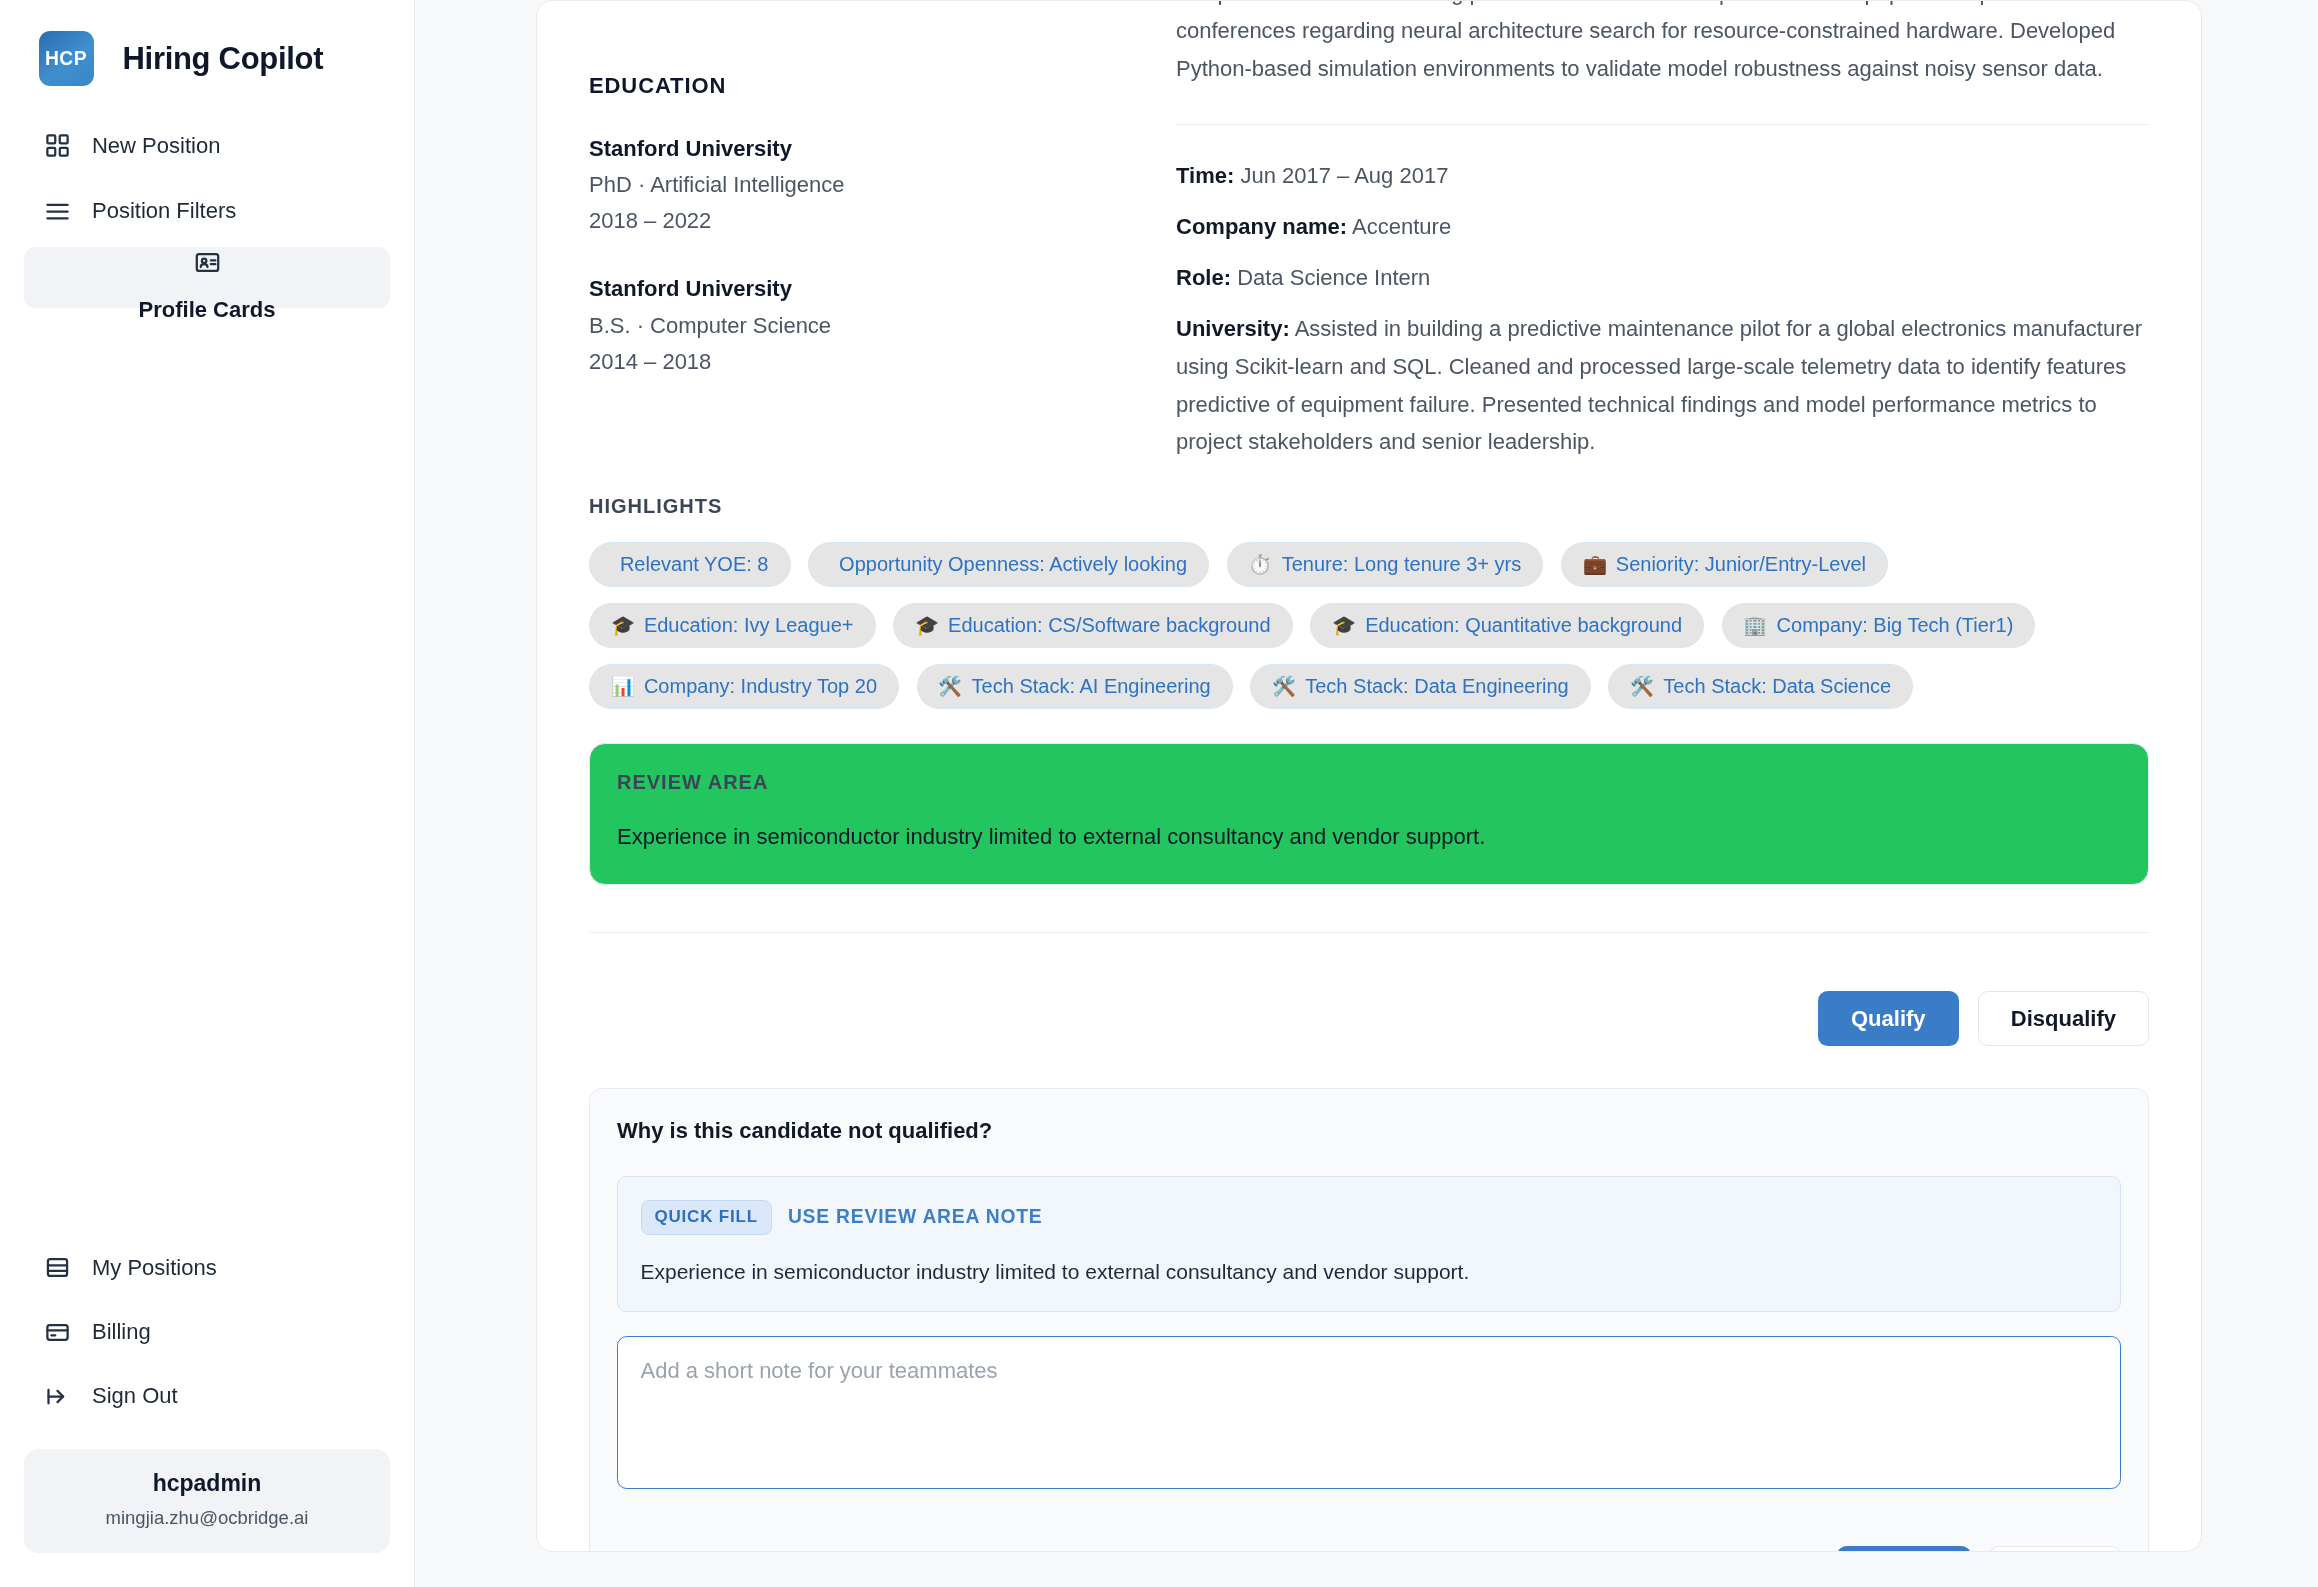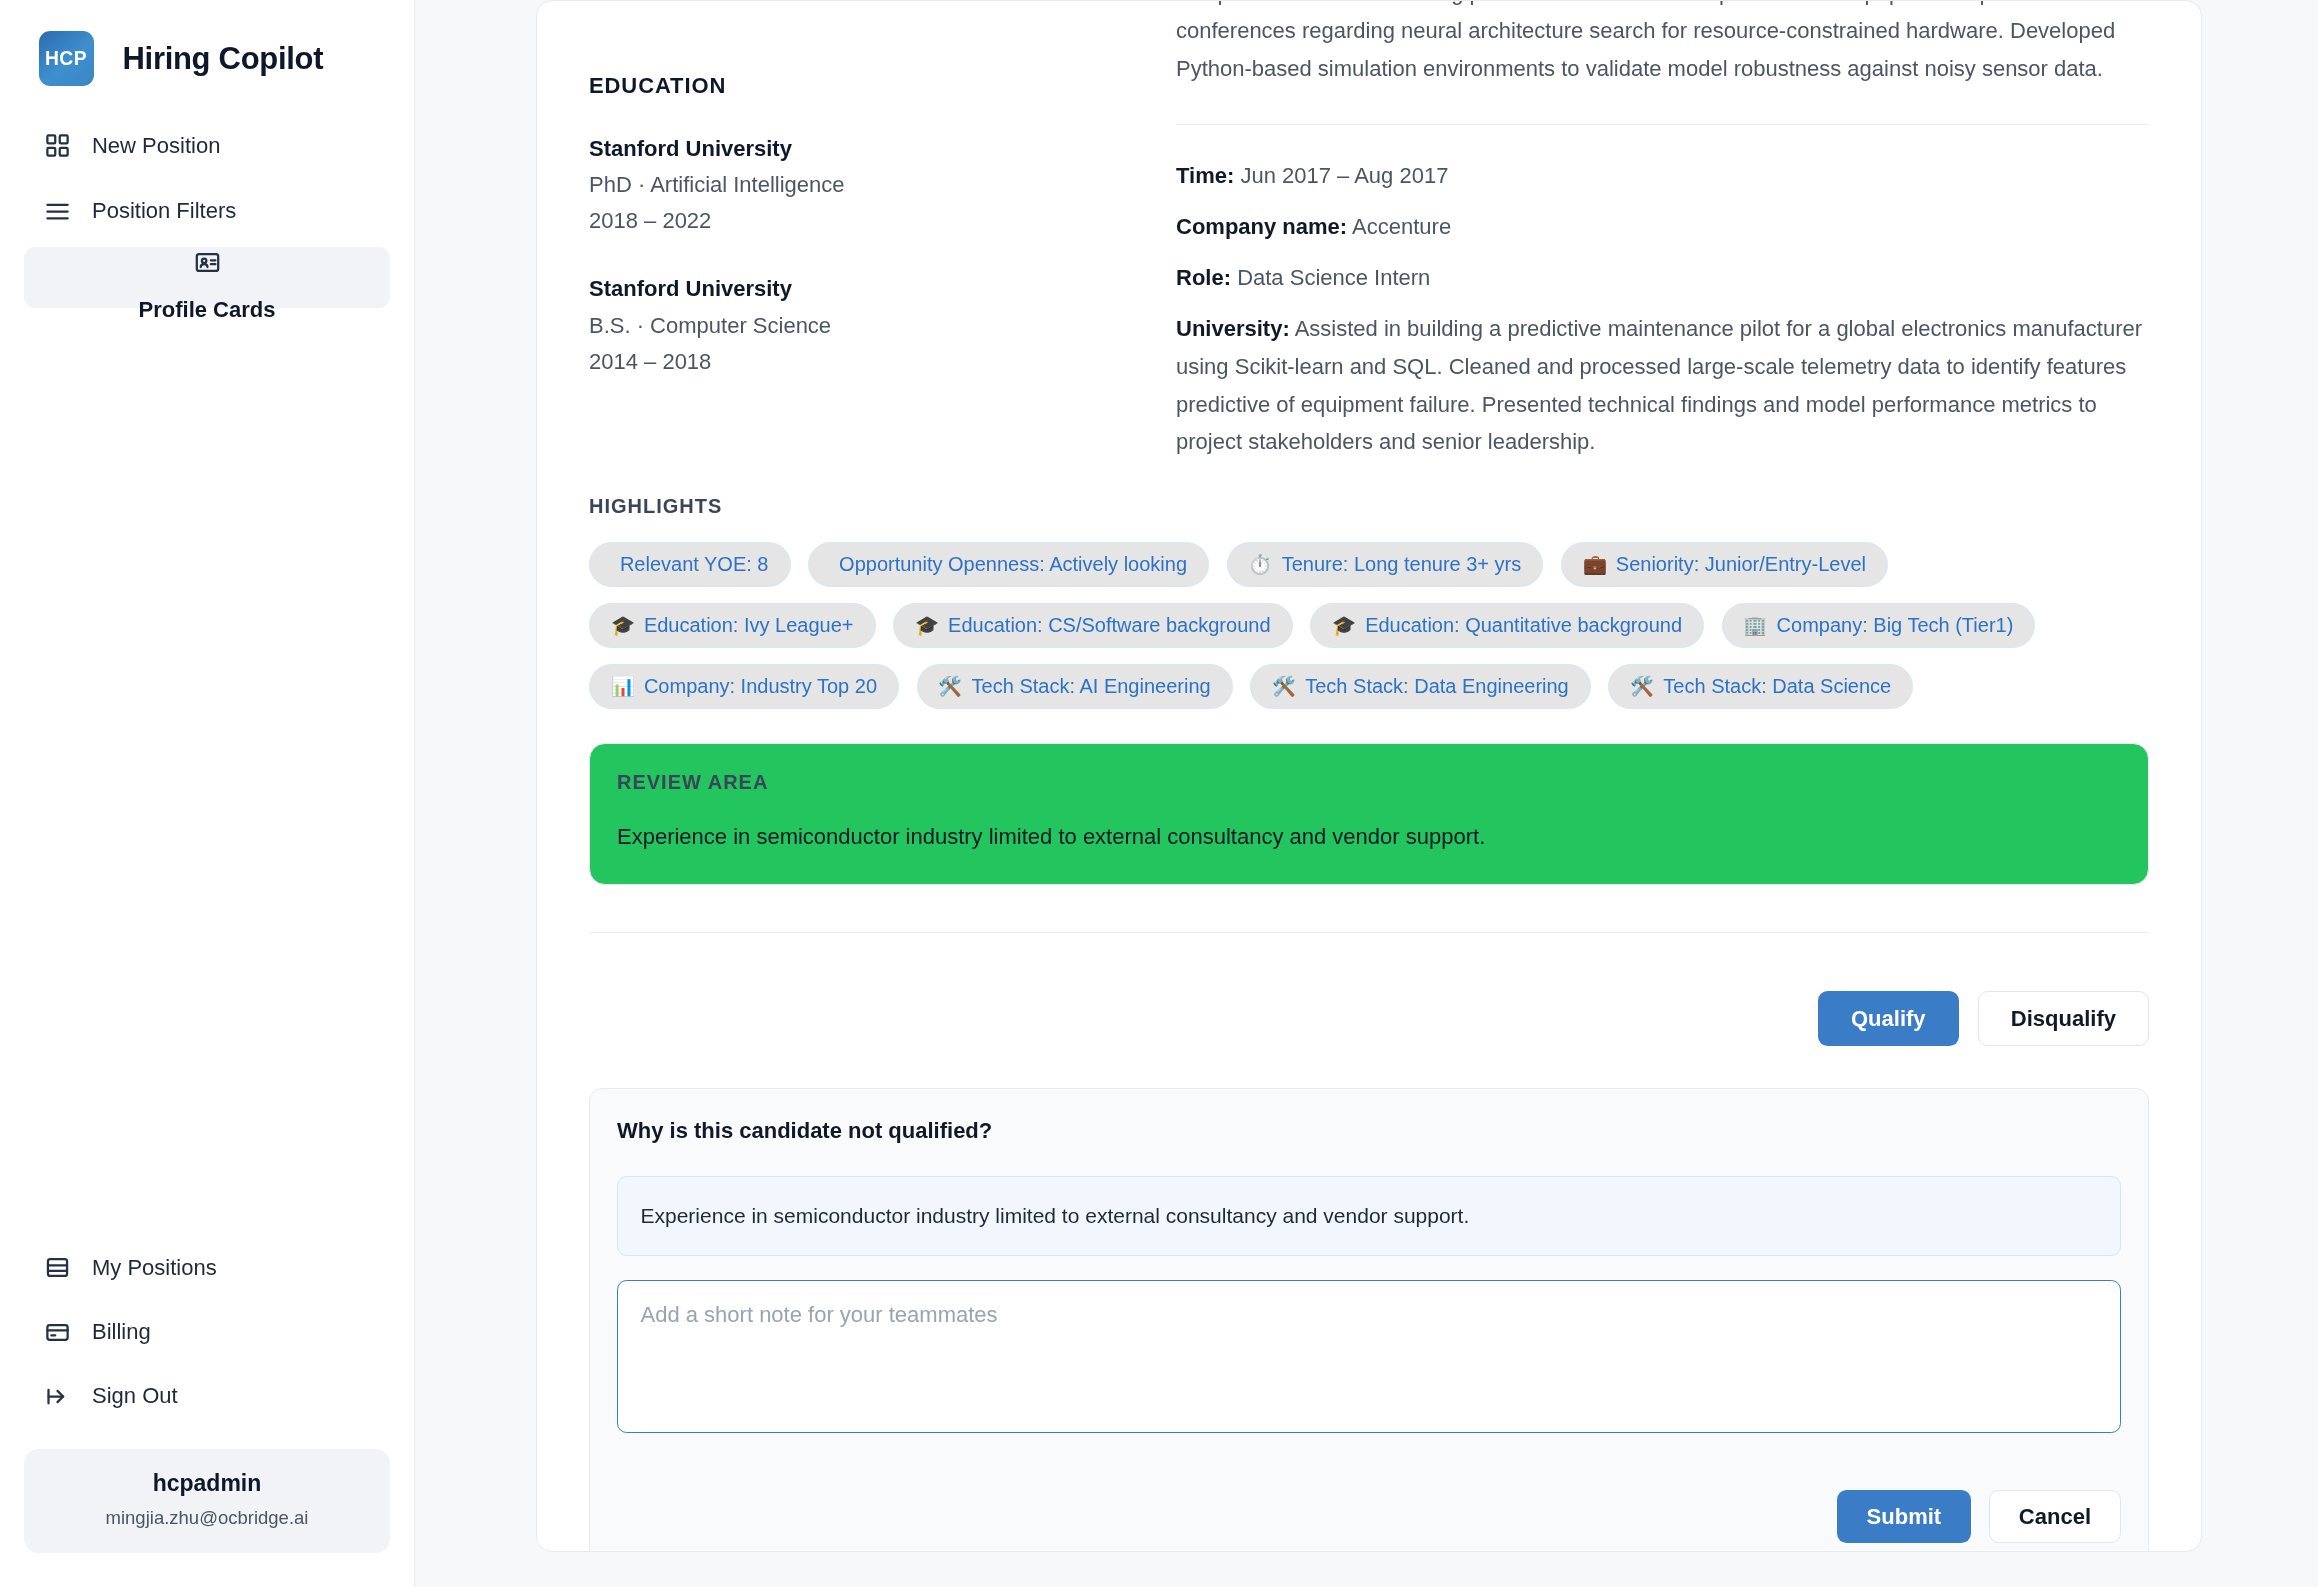--- a/index.html
+++ b/index.html
@@ -450,20 +450,24 @@
 
       <div class="actions">
         <button class="btn btn-primary">Qualify</button>
         <button class="btn btn-outline">Disqualify</button>
       </div>
 
       <div class="dq">
         <div class="dq-q">Why is this candidate not qualified?</div>
 
         <div class="quickfill">
+          <div class="qf-head">
+            <span class="qf-badge">QUICK FILL</span>
+            <span class="qf-link">USE REVIEW AREA NOTE</span>
+          </div>
           <div class="qf-text">Experience in semiconductor industry limited to external consultancy and vendor support.</div>
         </div>
 
         <textarea class="note-area" placeholder="Add a short note for your teammates" style=""></textarea>
 
         <div class="dq-actions">
           <button class="btn btn-primary btn-sm">Submit</button>
           <button class="btn btn-outline btn-sm">Cancel</button>
         </div>
       </div>

